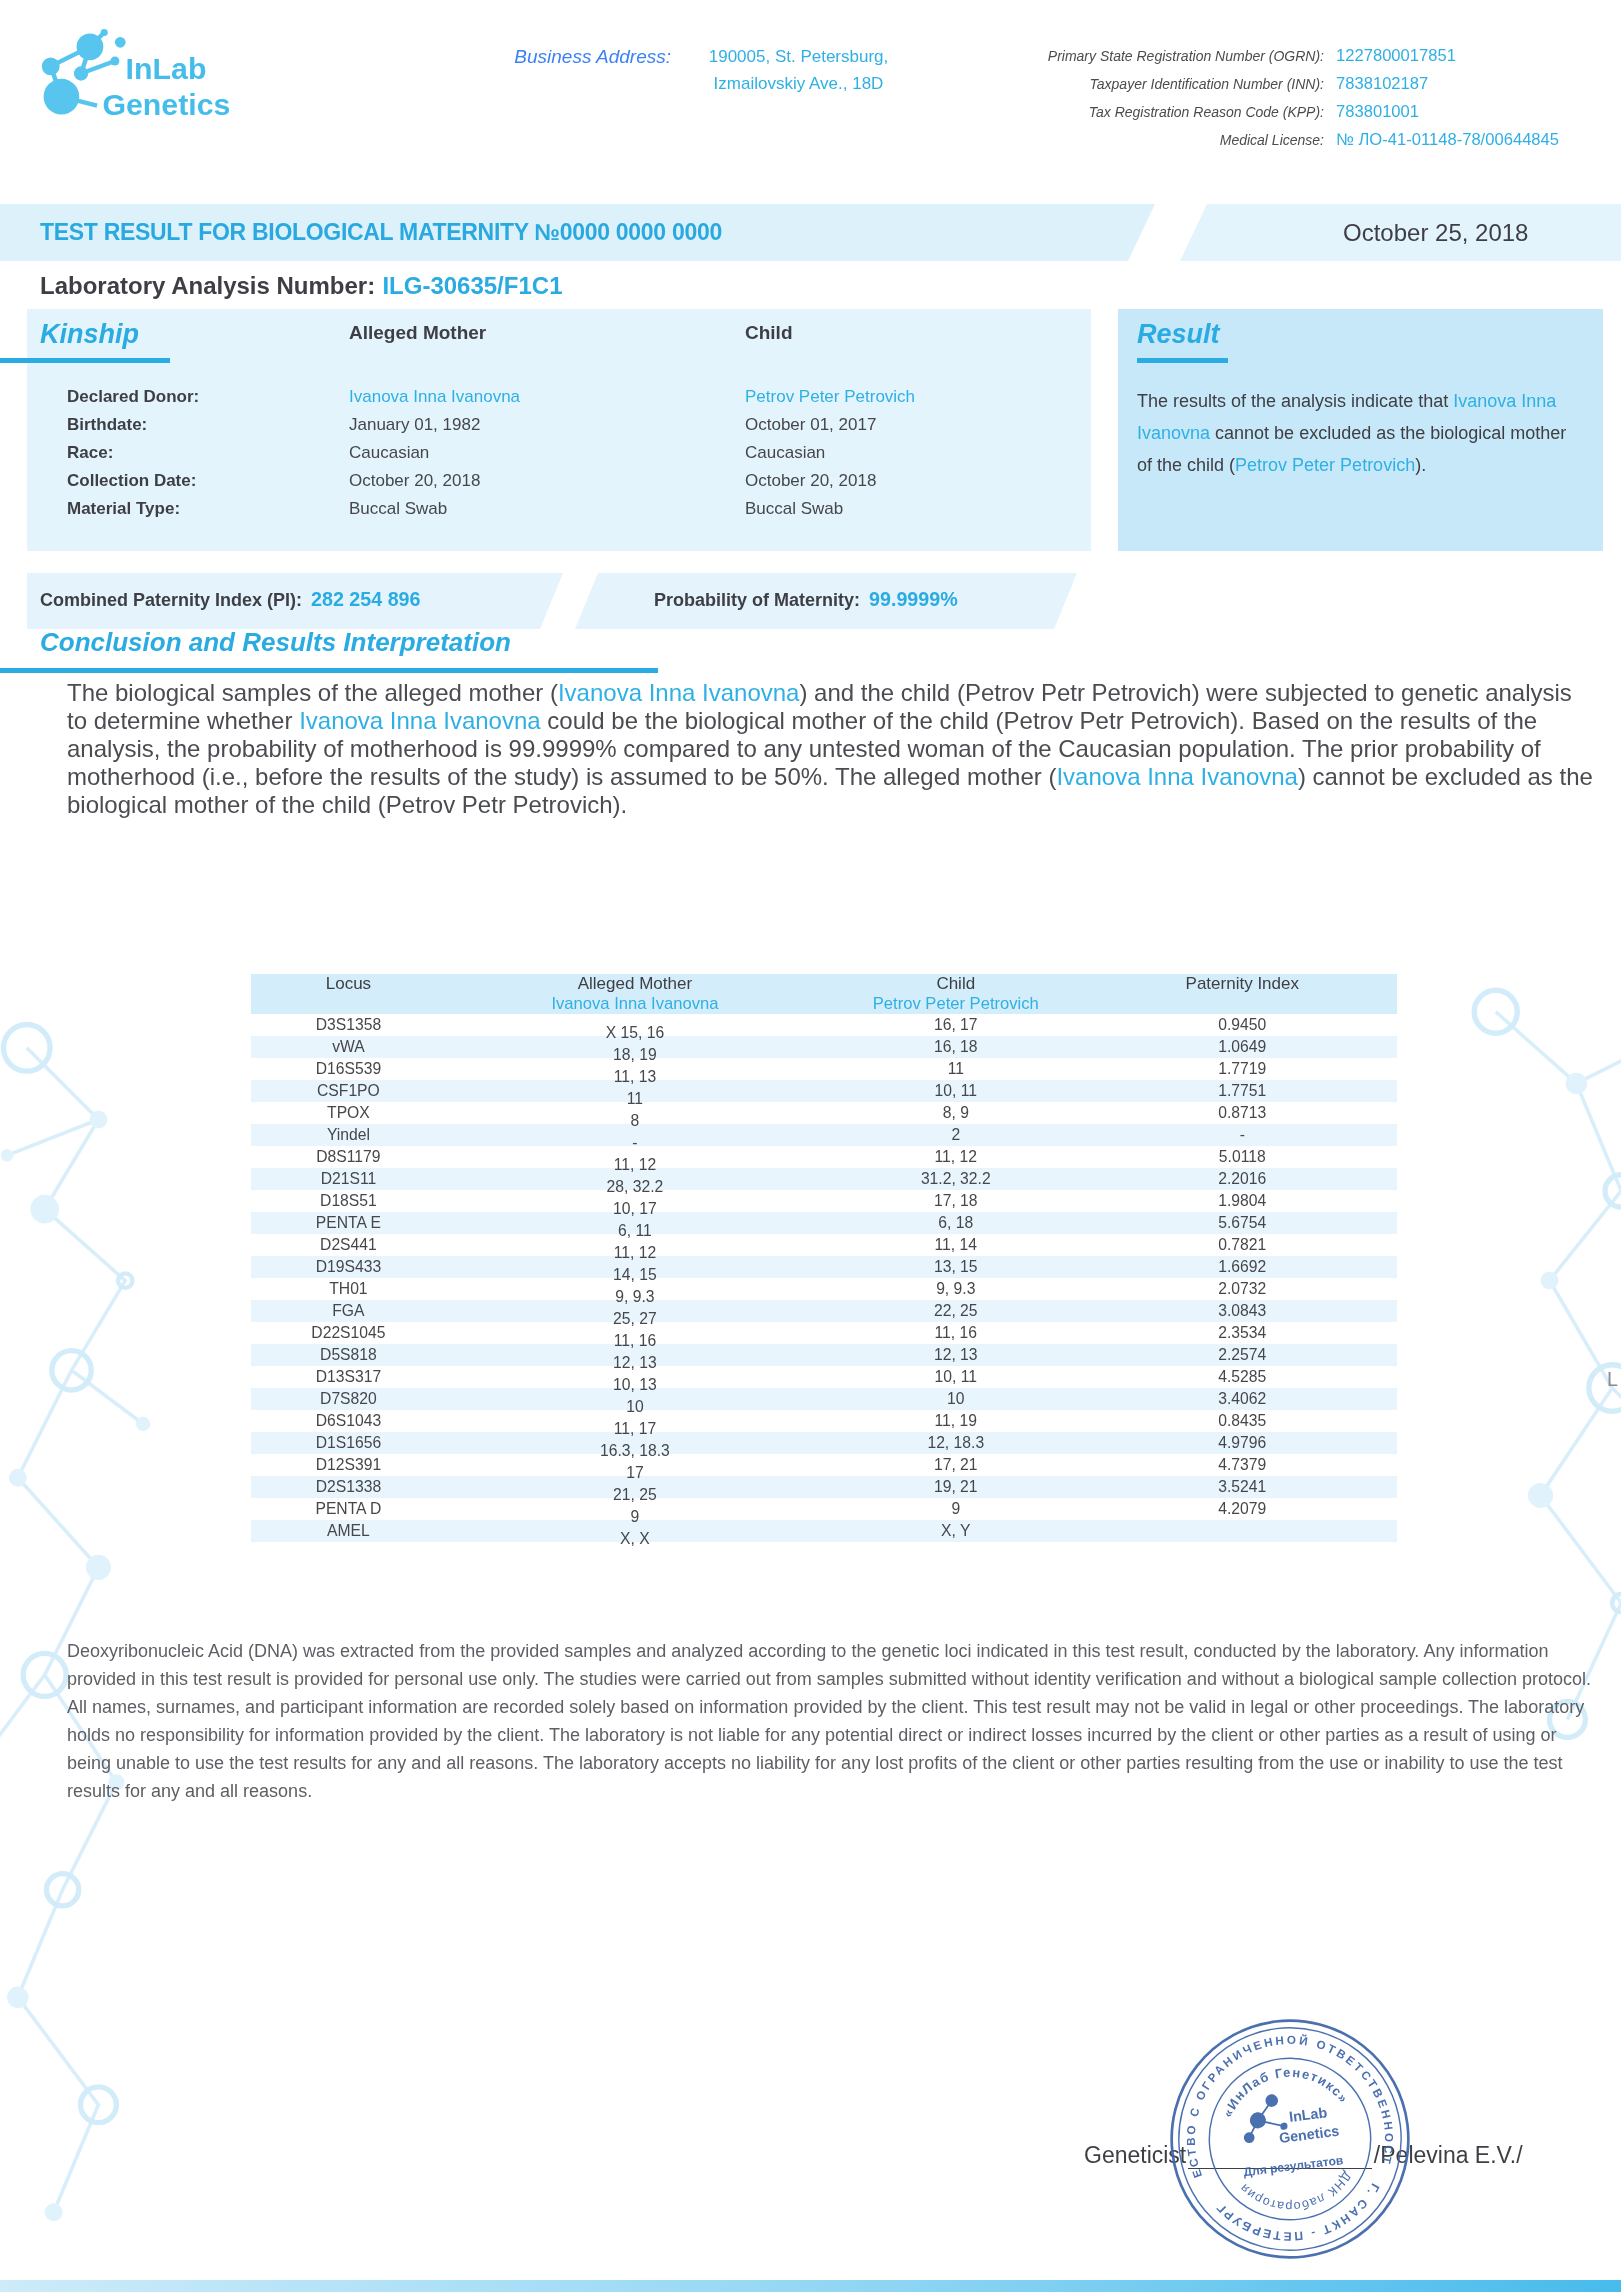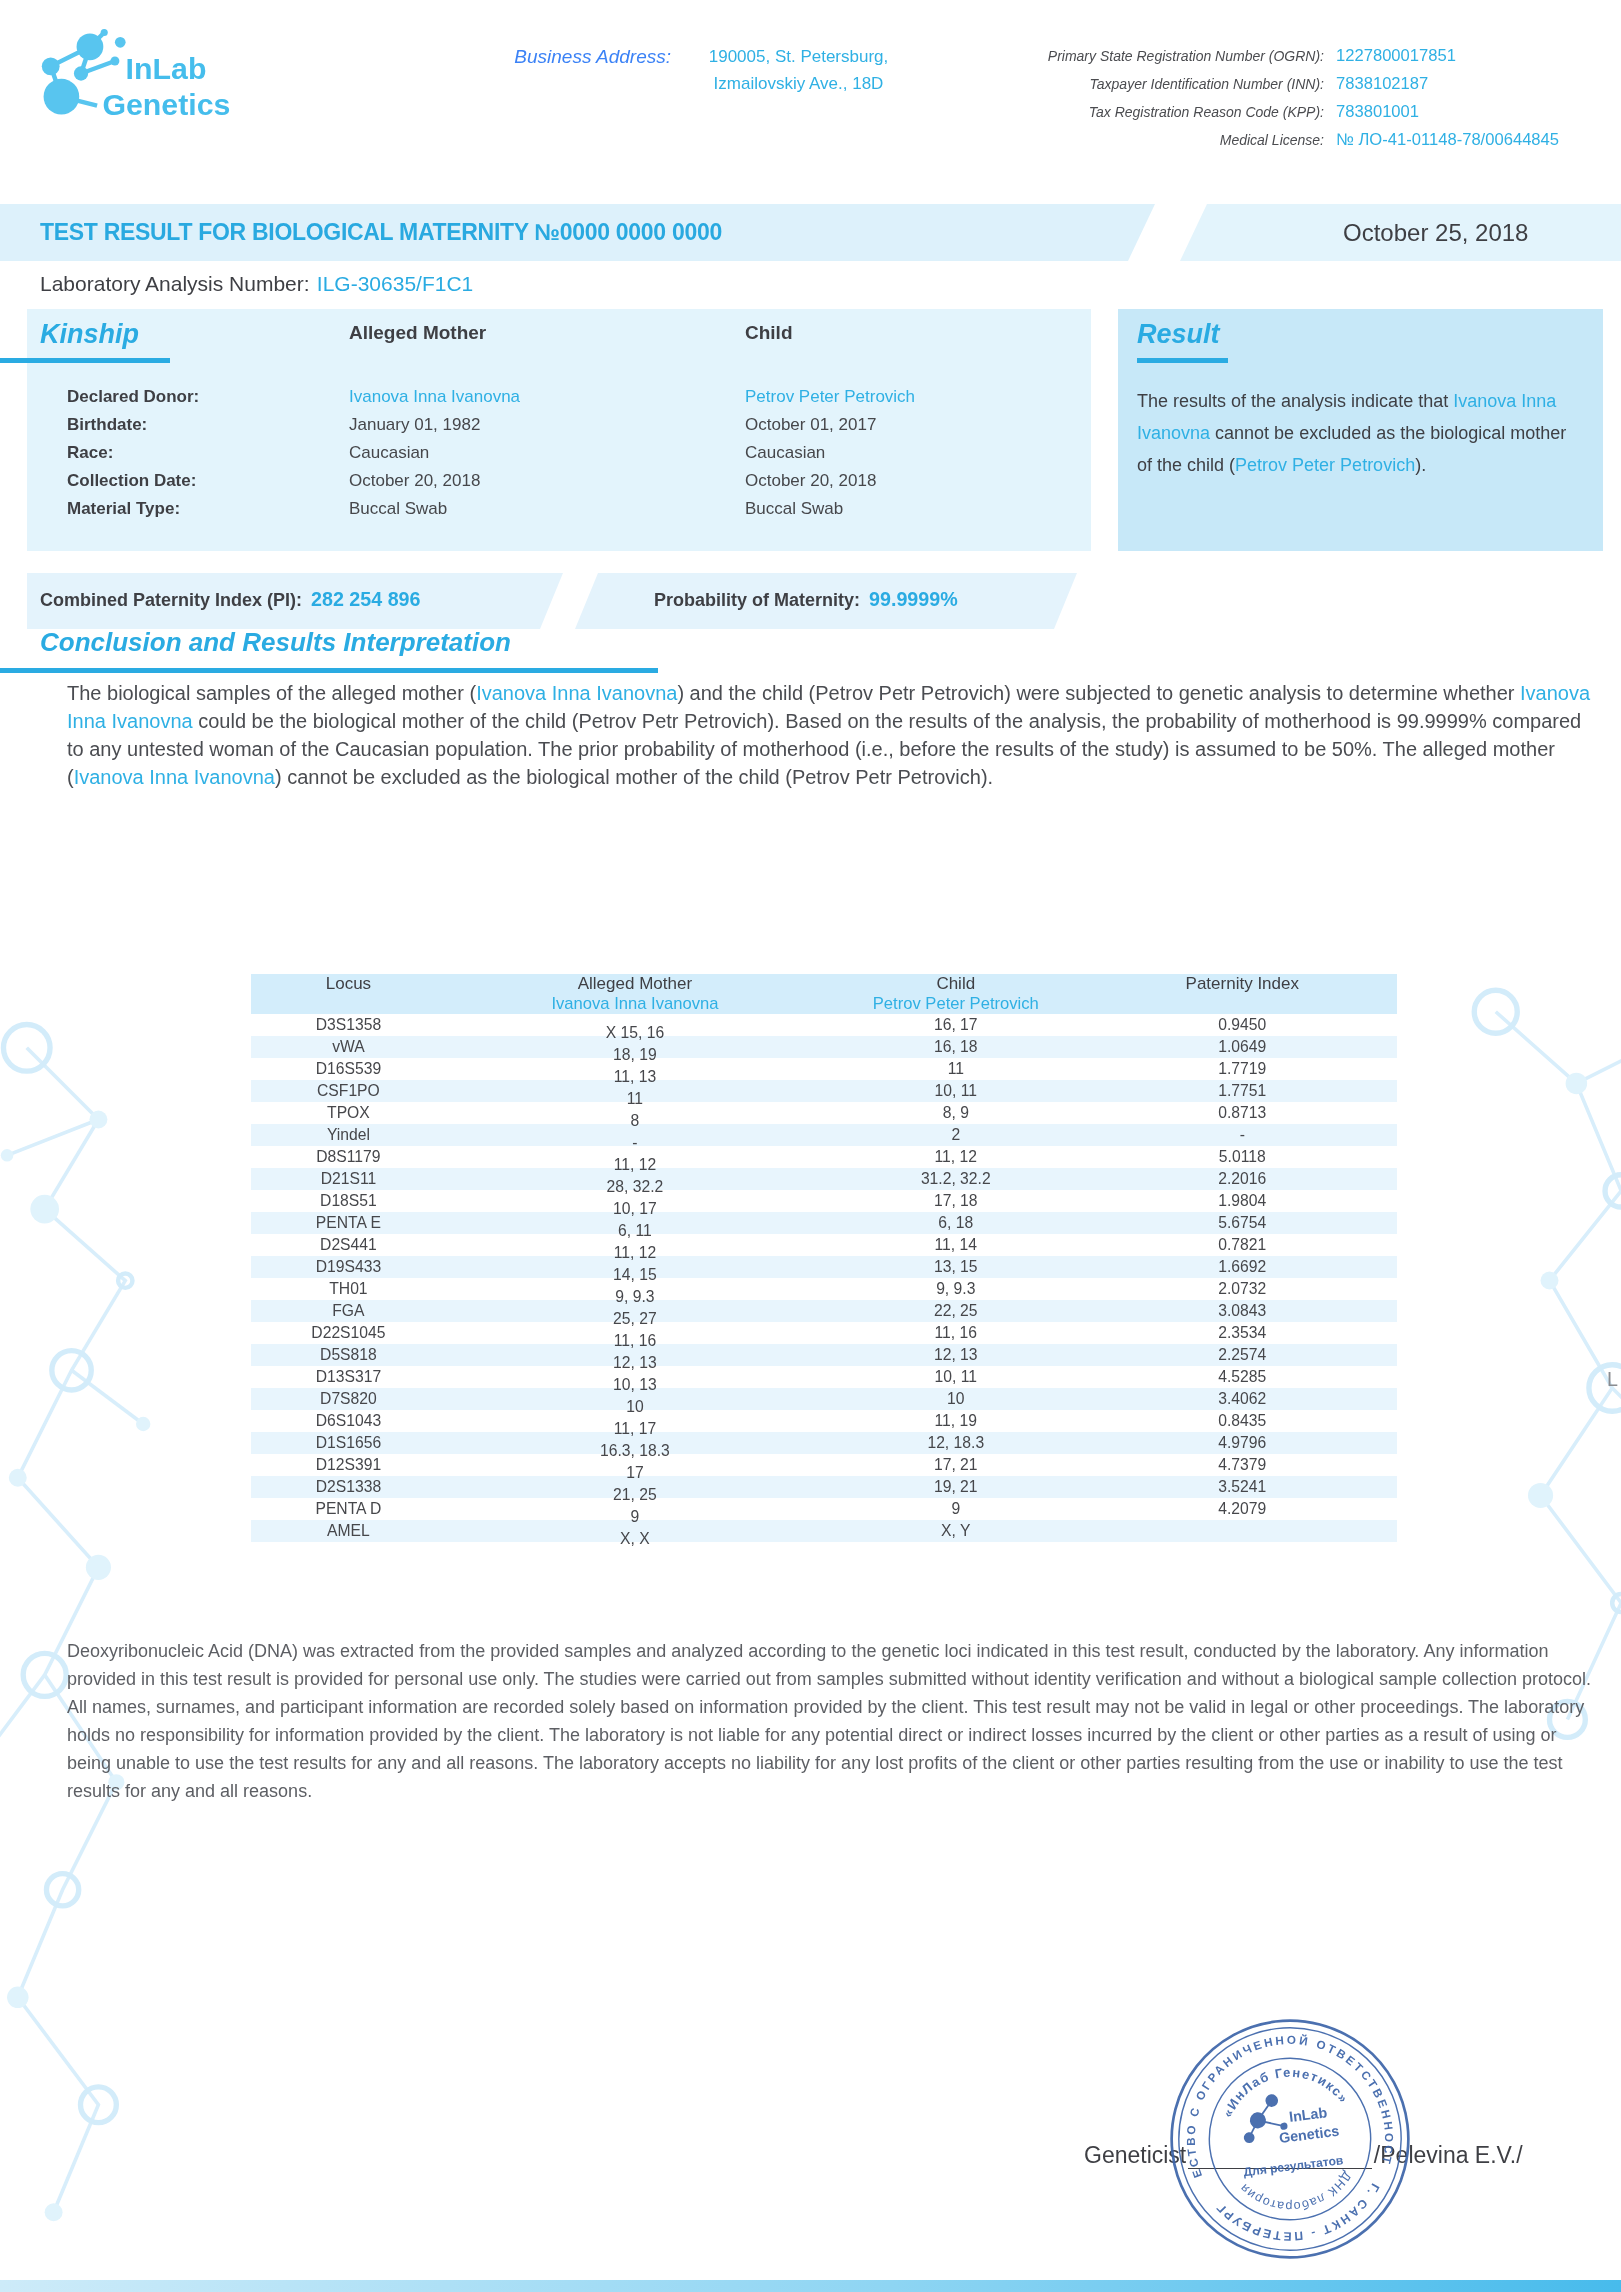--- a/index.html
+++ b/index.html
@@ -14,21 +14,21 @@
   .reg-block{left:806px;top:42px;width:518px;text-align:right;font-style:italic;font-size:14px;color:#4b4c50;line-height:28px;}
   .reg-vals{left:1336px;top:42px;width:287px;text-align:left;font-size:16.6px;color:#2fb0e4;line-height:28px;font-style:normal;}
 
   
   .band-title{left:0;top:204px;width:1155px;height:57px;background:#ddf1fb;
               clip-path:polygon(0 0,100% 0,calc(100% - 27px) 100%,0 100%);}
   .band-date{left:1180px;top:204px;width:441px;height:57px;background:#e3f4fc;
              clip-path:polygon(27px 0,100% 0,100% 100%,0 100%);}
   .doc-title{left:40px;top:219px;font-size:23px;font-weight:bold;color:#29a9e0;letter-spacing:-0.3px;}
   .doc-date{left:1343px;top:219px;font-size:24px;color:#3e3f44;}
-  .lab-line{left:40px;top:272px;font-size:21px;font-weight:normal;}
+  .lab-line{left:40px;top:272px;font-size:24px;font-weight:bold;}
   .lab-line .val{color:#2aabe2;margin-left:7.2px;}
 
   
   .kinship-box{left:27px;top:309px;width:1064px;height:242px;background:#e3f4fc;}
   .result-box{left:1118px;top:309px;width:485px;height:242px;background:#c7e8f8;}
   .sec-head{font-size:27px;font-weight:bold;font-style:italic;color:#2aabe2;}
   .kinship-title{left:40px;top:319px;}
   .kinship-rule{left:0;top:358px;width:170px;height:5.4px;background:#2aabe2;}
   .kin-col-head{top:322px;font-size:19px;font-weight:bold;color:#3e3f44;}
   .kin-labels{left:67px;top:383px;font-size:17px;font-weight:bold;line-height:28px;}
@@ -45,21 +45,21 @@
            clip-path:polygon(0 0,100% 0,calc(100% - 23px) 100%,0 100%);}
   .band-prob{left:575px;top:573px;width:502px;height:56px;background:#e4f3fc;
              clip-path:polygon(23px 0,100% 0,calc(100% - 23px) 100%,0 100%);}
   .pi-text{left:40px;top:588px;font-size:18px;font-weight:bold;}
   .prob-text{left:654px;top:588px;font-size:18px;font-weight:bold;}
   .idx-val{color:#2aabe2;font-size:19.7px;margin-left:9px;}
 
   
   .conc-title{left:40px;top:627px;font-size:26px;}
   .conc-rule{left:0;top:668px;width:658px;height:4.5px;background:#2aabe2;}
-  .conc-par{left:67px;top:679px;width:1528px;font-size:20px;line-height:28px;color:#4a4c51;}
+  .conc-par{left:67px;top:679px;width:1528px;font-size:24px;line-height:28px;color:#4a4c51;}
 
   
   .str-wrap{left:251px;top:974px;width:1146px;}
   table.str{width:100%;border-collapse:collapse;table-layout:fixed;}
   table.str th,table.str td{text-align:center;font-weight:normal;padding:0;}
   thead{background:#d3edfb;}
   .t-head-row1 th{font-size:17px;font-weight:bold;color:#3e3f44;padding-top:14.3px;padding-bottom:5.4px;}
   .t-head-row2 th{font-size:16.6px;color:#2fb0e4;padding-bottom:18px;}
   tbody td{height:22px;font-size:15.7px;color:#46474b;line-height:1;}
   tbody tr:nth-child(even){background:#e8f5fd;}

